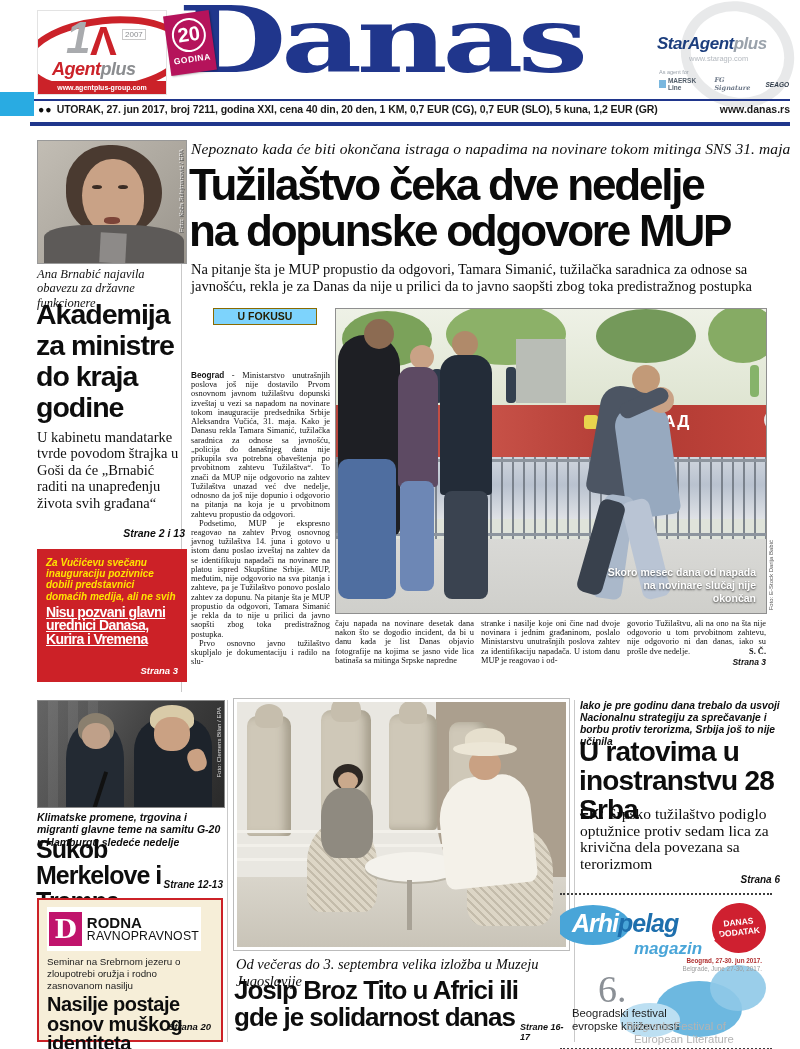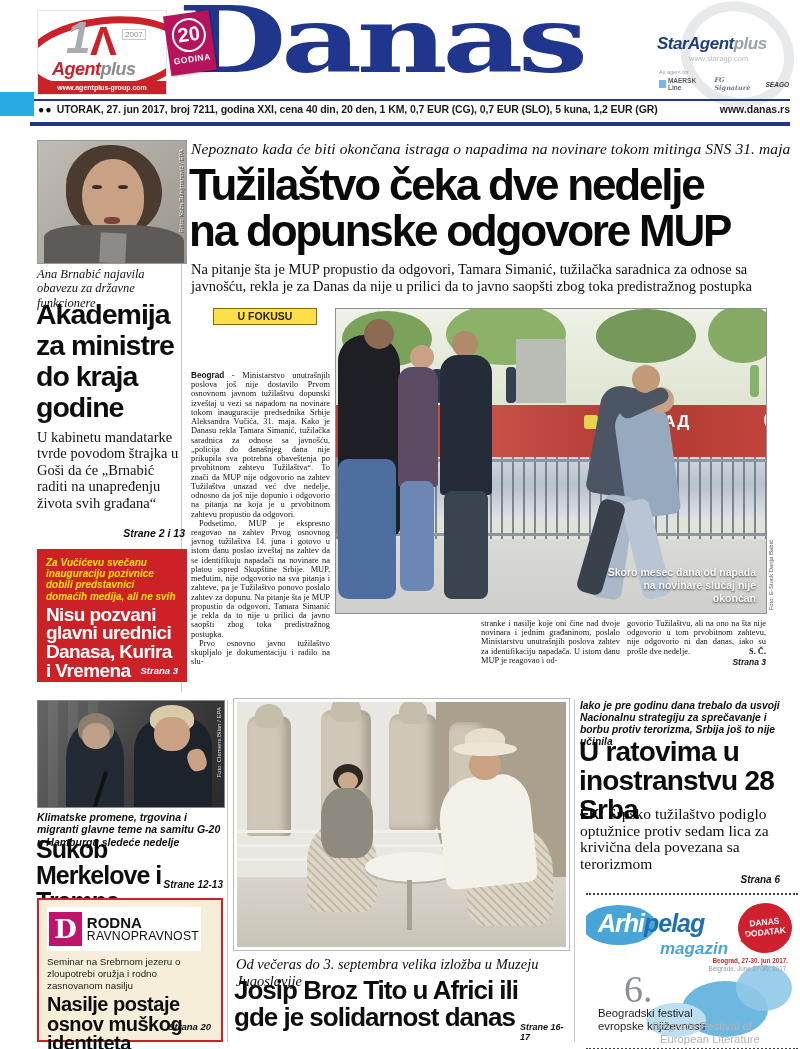--- a/index.html
+++ b/index.html
@@ -59,31 +59,31 @@
   .vcredit{writing-mode:vertical-rl;transform:rotate(180deg);font-size:6px;color:#555;letter-spacing:0;}
   #brnabic-credit{right:2px;top:8px;position:absolute;color:#f0f0f0;}
   #brnabic-caption{left:37px;top:267px;width:150px;font-family:"Liberation Serif",serif;font-style:italic;
                    font-size:12.5px;line-height:1.15;color:#111;}
   #brnabic-headline{left:36px;top:299px;width:152px;font-size:28.5px;font-weight:bold;letter-spacing:-1px;line-height:1.09;color:#0d0d0d;}
   #brnabic-body{left:37px;top:429px;width:150px;font-family:"Liberation Serif",serif;font-size:14.5px;line-height:1.13;color:#111;}
   #brnabic-pages{left:37px;top:527px;width:148px;text-align:right;font-size:10.5px;font-weight:bold;font-style:italic;color:#0d0d0d;}
 
   #redbox{left:37px;top:549px;width:150px;height:133px;background:#cc2127;color:#fff;box-sizing:border-box;padding:8px 9px;}
   #redbox .kick{font-size:10px;font-weight:bold;font-style:italic;color:#ffe400;line-height:1.12;}
-  #redbox .hl{margin-top:4px;font-size:19px;font-weight:bold;line-height:0.98;letter-spacing:-0.6px;}
+  #redbox .hl{margin-top:4px;font-size:14px;font-weight:bold;line-height:0.98;letter-spacing:-0.6px;text-decoration:underline;}
   #redbox .pg{position:absolute;right:9px;bottom:6px;font-size:9.5px;font-weight:bold;font-style:italic;}
 
   
   #gutter-credit{left:179px;top:150px;position:absolute;}
   #kicker{left:191px;top:140px;width:600px;font-family:"Liberation Serif",serif;font-style:italic;
           font-size:15.5px;color:#0d0d0d;letter-spacing:0.1px;}
   .hl-main{left:189px;width:604px;font-size:44px;font-weight:800;letter-spacing:-2.2px;color:#0a0a0a;line-height:1;}
   #hl1{top:163px;} #hl2{top:209px;}
   #deck{left:191px;top:261px;width:600px;font-family:"Liberation Serif",serif;font-size:14.5px;line-height:1.2;color:#0d0d0d;}
-  #fokus-badge{left:213px;top:308px;width:102px;height:15px;background:#fde047;border:1px solid #8a6a00;
+  #fokus-badge{left:213px;top:308px;width:102px;height:15px;background:#7dd3fc;border:1px solid #8a6a00;
                font-size:10.5px;font-weight:bold;text-align:center;line-height:15px;color:#241d00;}
   .newscol{font-family:"Liberation Serif",serif;font-size:8.4px;line-height:1.1;color:#111;text-align:justify;}
   #fokus-col{left:191px;top:331px;width:139px;margin-top:40px;}
   #fokus-col p{margin:0;}
   #fokus-col p.ind,.newscol p.ind{text-indent:8px;}
   .leadword{font-weight:bold;font-family:"Liberation Sans",sans-serif;font-size:8.2px;}
 
   #mainphoto{left:335px;top:308px;width:430px;height:304px;border:1px solid #8f8f8f;overflow:hidden;background:#dfe3da;}
   .mp-trees{position:absolute;left:0;top:0;width:100%;height:96px;
             background:linear-gradient(#eef1e6,#dfe5d2);}
@@ -162,21 +162,21 @@
   #tito-headline{left:234px;top:977px;width:300px;font-size:26px;font-weight:bold;letter-spacing:-1px;line-height:1.02;color:#0d0d0d;}
   #tito-pages{left:520px;top:1022px;width:52px;font-size:9px;font-weight:bold;font-style:italic;}
 
   
   #terror-kicker{left:580px;top:700px;width:200px;font-size:10.3px;font-weight:bold;font-style:italic;line-height:1.18;color:#0d0d0d;}
   #terror-headline{left:579px;top:737px;width:205px;font-size:28px;font-weight:bold;letter-spacing:-0.8px;line-height:1.04;color:#0d0d0d;}
   #terror-body{left:580px;top:806px;width:205px;font-family:"Liberation Serif",serif;font-size:15.5px;line-height:1.08;color:#0d0d0d;}
   #terror-body .ek{font-family:"Liberation Sans",sans-serif;font-weight:bold;font-size:14px;}
   #terror-pages{left:580px;top:874px;width:200px;text-align:right;font-size:10px;font-weight:bold;font-style:italic;}
 
-  #arhibox{left:586px;top:893px;width:212px;height:153px;border-top:2px dotted #3c3c3c;border-bottom:2px dotted #3c3c3c;overflow:hidden;}
+  #arhibox{left:560px;top:893px;width:212px;height:153px;border-top:2px dotted #3c3c3c;border-bottom:2px dotted #3c3c3c;overflow:hidden;}
   .ar-blob{position:absolute;border-radius:50%;}
   .ar-brand{position:absolute;left:12px;top:14px;font-size:25px;font-weight:bold;font-style:italic;letter-spacing:-1px;}
   .ar-brand .w{color:#fff;} .ar-brand .b{color:#1e6fad;}
   .ar-mag{position:absolute;left:74px;top:44px;font-size:17px;font-weight:bold;font-style:italic;color:#49a5d8;}
   .ar-badge{position:absolute;right:6px;top:8px;width:54px;height:50px;background:#cf2030;border-radius:50%;
             color:#fff;font-size:8.5px;font-weight:bold;text-align:center;padding-top:14px;box-sizing:border-box;
             line-height:1.2;transform:rotate(-6deg);}
   .ar-badge:after{content:"";position:absolute;left:-6px;bottom:8px;border:7px solid transparent;border-right-color:#cf2030;}
   .ar-datesr{position:absolute;right:10px;top:62px;font-size:6.3px;font-weight:bold;color:#b03030;}
   .ar-dateen{position:absolute;right:10px;top:70px;font-size:6.3px;color:#9a9a9a;}
@@ -300,20 +300,21 @@
     <div class="head" style="left:312px;top:78px;width:26px;height:26px;"></div>
     <div class="person" style="left:282px;top:86px;width:52px;height:16px;background:#4c5563;border-radius:8px;transform:rotate(-24deg);"></div>
     <div class="person" style="left:262px;top:186px;width:30px;height:104px;background:#aab8ca;border-radius:8px;transform:rotate(8deg);"></div>
     <div class="person" style="left:296px;top:190px;width:28px;height:100px;background:#b9c4d4;border-radius:8px;transform:rotate(-14deg);"></div>
     <div class="person" style="left:252px;top:190px;width:26px;height:96px;background:#39414d;border-radius:8px;transform:rotate(16deg);"></div>
 
     <div class="mp-cap">Skoro mesec dana od napada na novinare slučaj nije okončan</div>
   </div>
   <div class="vcredit" id="mainphoto-credit">Foto: E-Stock Darija Babić</div>
 
+  <div class="undercol newscol" id="ucolA">čaju napada na novinare desetak dana nakon što se dogodio incident, da bi u danu kada je list Danas objavio fotografije na kojima se jasno vide lica batinaša sa mitinga Srpske napredne</div>
   <div class="undercol newscol" id="ucolB">stranke i nasilje koje oni čine nad dvoje novinara i jednim građaninom, poslalo Ministarstvu unutrašnjih poslova zahtev za identifikaciju napadača. U istom danu MUP je reagovao i od-</div>
   <div class="undercol newscol" id="ucolC">
     <span>govorio Tužilaštvu, ali na ono na šta nije odgovorio u tom prvobitnom zahtevu, nije odgovorio ni dan danas, iako su prošle dve nedelje.</span>
     <span class="author">S. Č.</span>
     <div class="pgref-sm">Strana 3</div>
   </div>
 
   <div class="abs" id="merkel-photo">
     <div class="mk-bg"></div>
     <div class="mk-flagstripes"></div>

